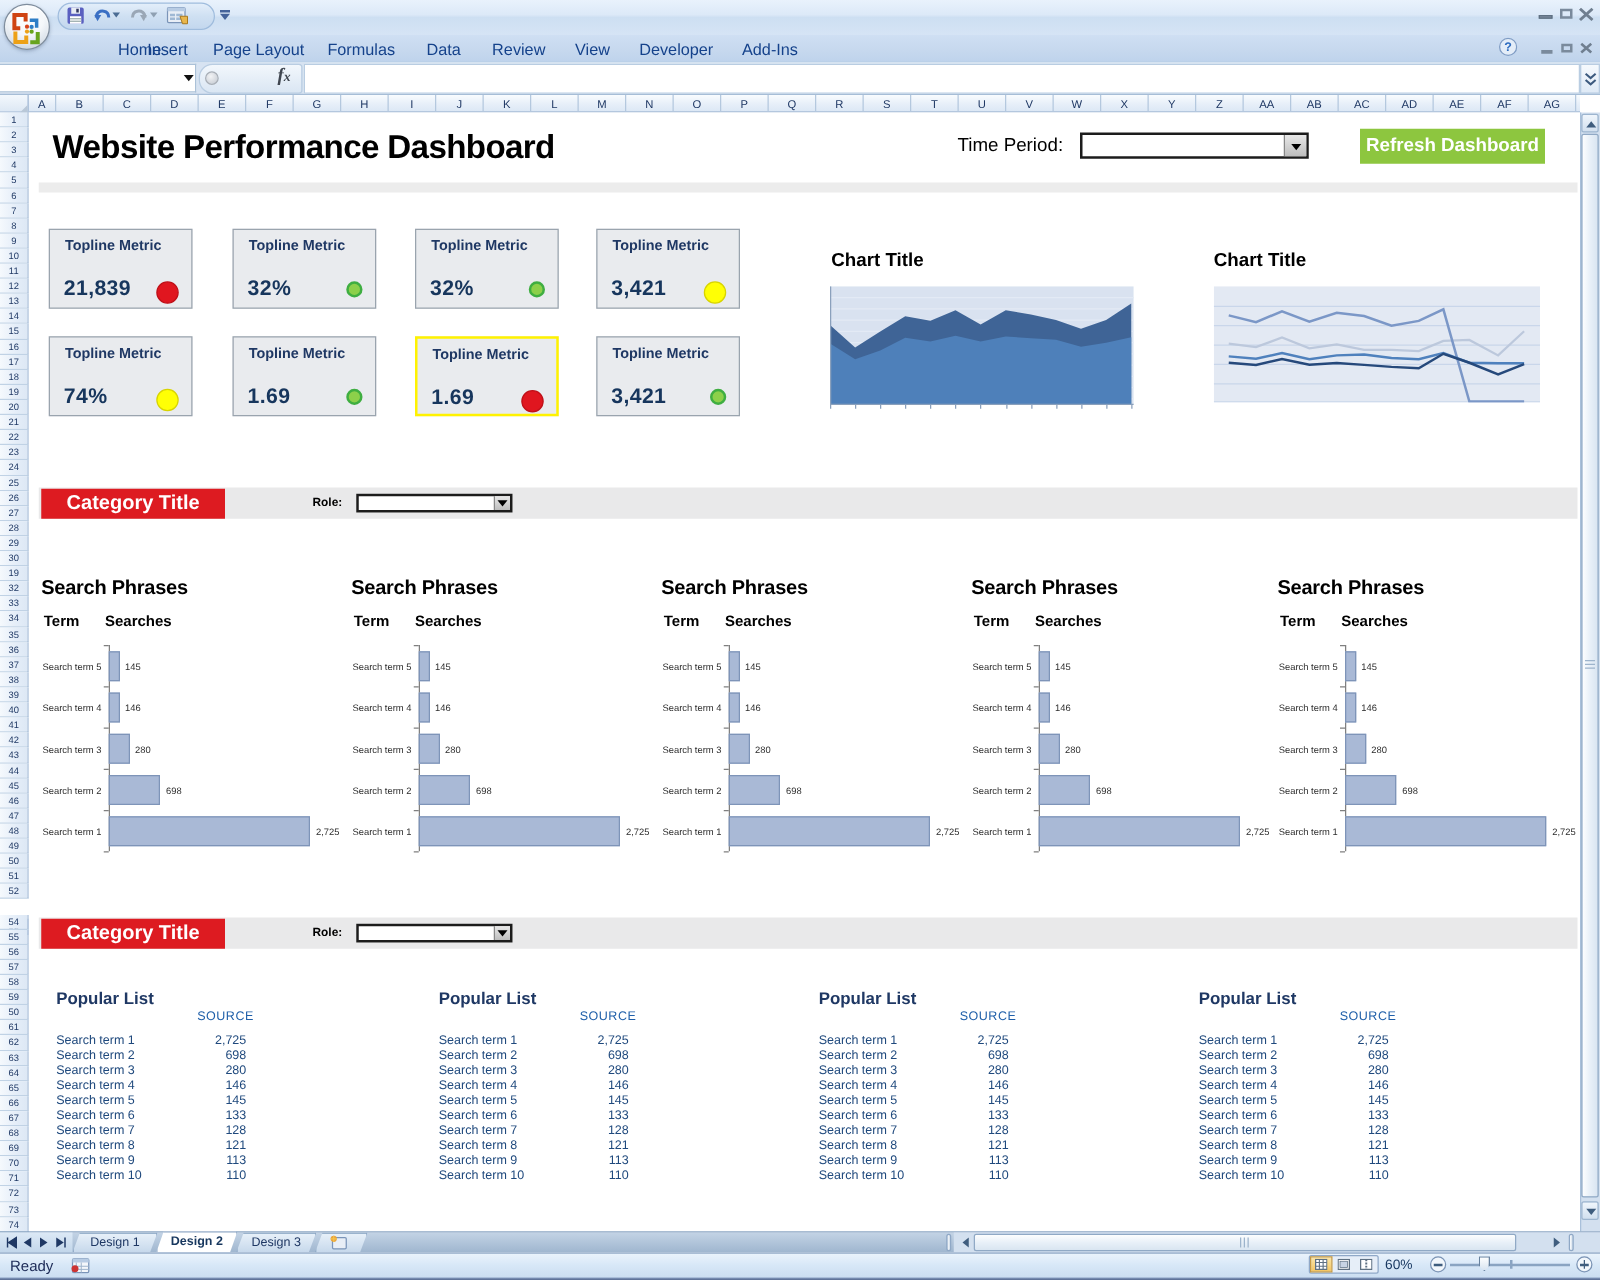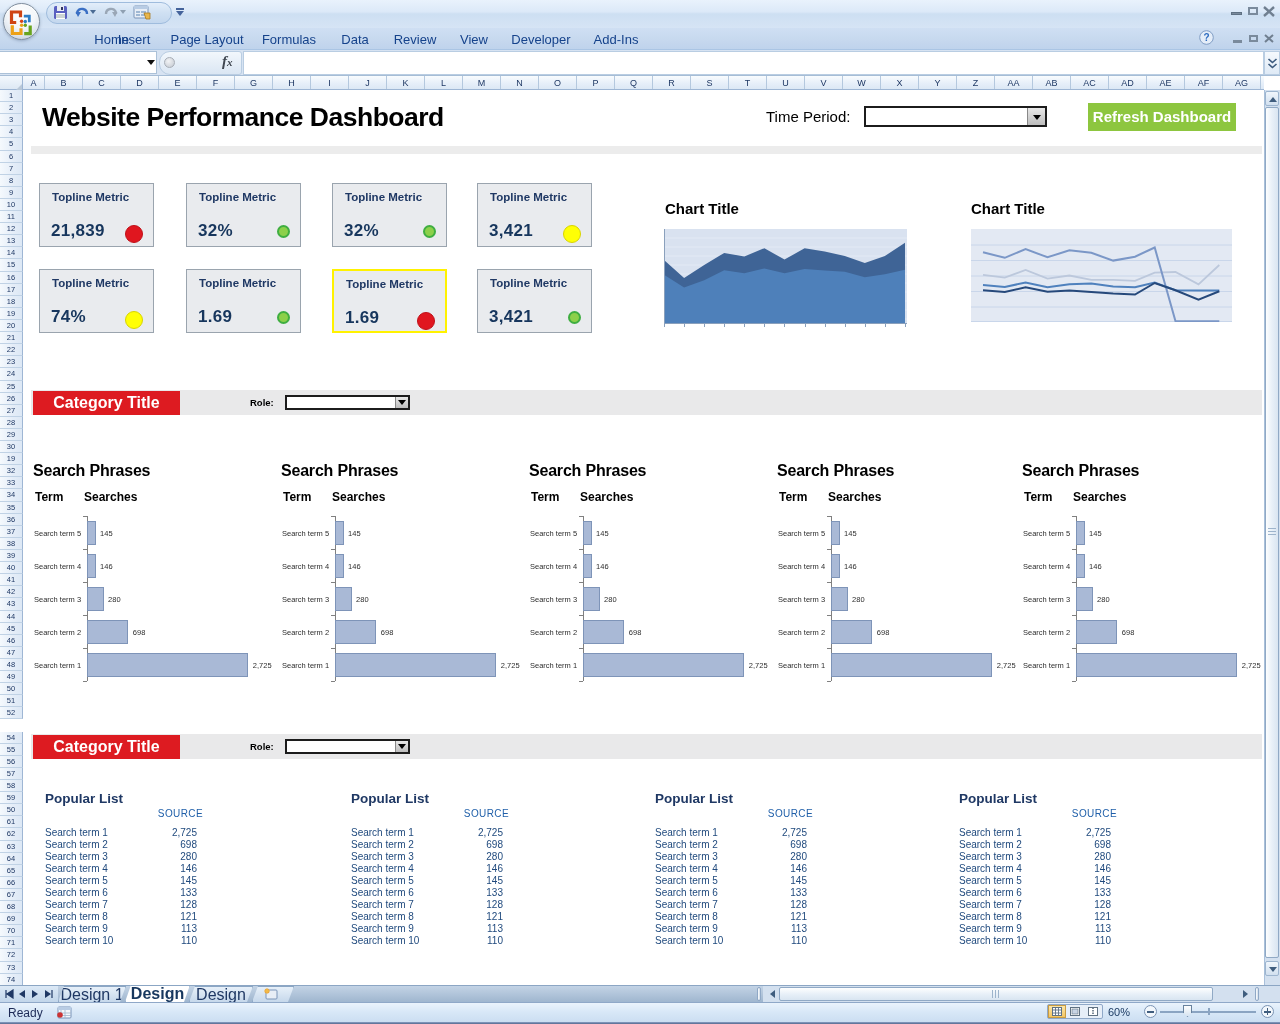--- a/index.html
+++ b/index.html
@@ -25,21 +25,21 @@
 .rh{left:0;width:23px;background:linear-gradient(90deg,#f5f9fd 0%,#e4edf8 60%,#dde8f5 100%);
  border-right:1px solid #9eb6d4;border-bottom:1px solid #c0d2e5;font-size:7.5px;color:#1f3864;text-align:center;}
 .sheet{left:23px;top:90px;width:1241px;height:895px;background:#fff;}
 
 .vsb{left:1264px;top:90px;width:16px;height:895px;background:#d3e0ef;border-left:1px solid #a9c0da;}
 .sbtn{background:linear-gradient(180deg,#f0f6fc,#d2e0ef);border:1px solid #9db5cf;border-radius:2px;}
 .vthumb{background:linear-gradient(90deg,#fdfefe,#e8f0f8 50%,#d9e5f1);border:1px solid #90a9c5;border-radius:2px;}
 .hthumb{background:linear-gradient(180deg,#fdfefe,#e8f0f8 50%,#d9e5f1);border:1px solid #90a9c5;border-radius:2px;}
 
 .tabstrip{left:0;top:985px;width:1280px;height:17px;background:linear-gradient(180deg,#c3d3e5,#9fb6cf);border-top:1px solid #8ca6c4;}
-.sheettab{top:986px;height:16px;font-size:16px;color:#1f3864;text-align:center;line-height:16px;
+.sheettab{top:986px;height:16px;font-size:10px;color:#1f3864;text-align:center;line-height:16px;
  background:linear-gradient(180deg,#e7f0f9,#c6d8eb);border:1px solid #8ba6c4;border-bottom:none;}
 .statusbar{left:0;top:1002px;width:1280px;height:22px;background:linear-gradient(180deg,#eaf3fc 0%,#d7e7f7 45%,#c9dcf0 100%);border-top:1px solid #8fa8c8;}
 
 .mb{width:115px;height:64px;background:#e9ebee;border:1px solid #9aa4ae;}
 .mbt{position:absolute;left:12px;top:7px;font-size:11.5px;font-weight:bold;color:#1f3864;}
 .mbv{position:absolute;left:11px;top:37px;font-size:17px;font-weight:bold;color:#17365d;letter-spacing:0.3px;}
 .dot{position:absolute;border-radius:50%;}
 .combo{background:#fff;border:2px solid #1c1c1c;}
 .cbtn{position:absolute;top:0px;bottom:0px;background:linear-gradient(180deg,#e8e8e8,#bdbdbd);border-left:1px solid #888;}
 .cbtn:after{content:"";position:absolute;left:50%;top:50%;transform:translate(-50%,-38%);

